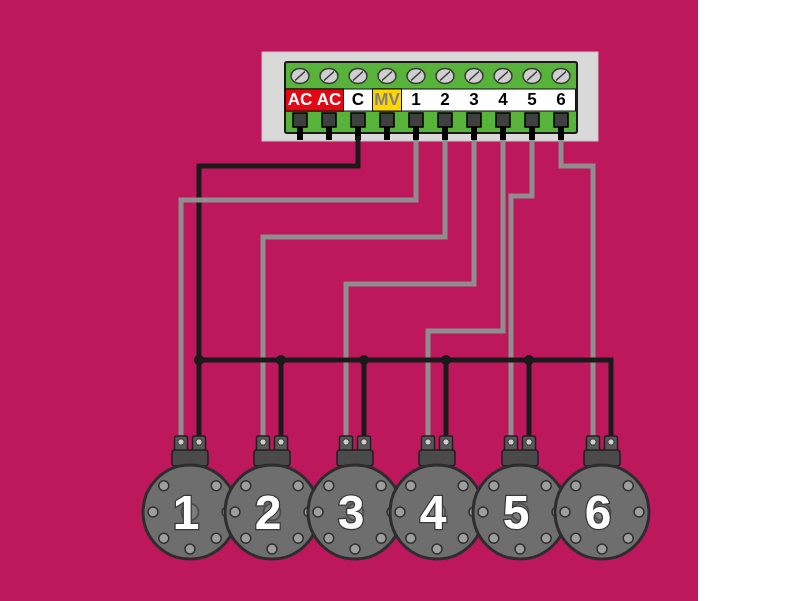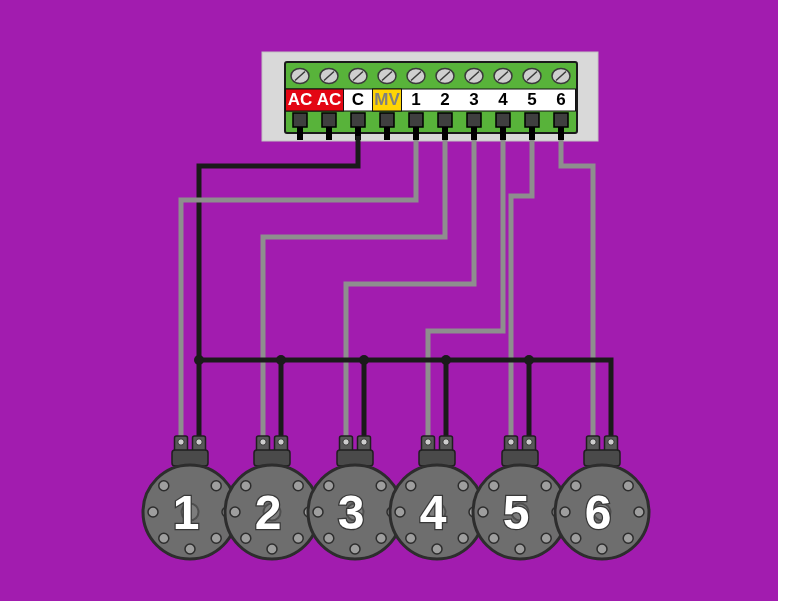--- a/index.html
+++ b/index.html
@@ -1,16 +1,16 @@
 <!DOCTYPE html>
 <html><head>
 <meta charset="utf-8">
 <style>
   html,body{margin:0;padding:0;background:#ffffff;}
-  .stage{position:relative;width:778px;height:601px;background:#a21caf;overflow:hidden;}
+  .stage{position:relative;width:698px;height:601px;background:#be185d;overflow:hidden;}
   text{font-family:"Liberation Sans",sans-serif;}
   .term-lbl{font-weight:bold;font-size:17px;text-anchor:middle;}
   .valve-num{font-weight:bold;font-size:48px;text-anchor:middle;paint-order:stroke;stroke:#383838;stroke-width:2.5px;fill:#ffffff;}
 </style>
 </head>
 <body>
 
 <div class="stage">
 <svg width="801" height="601" viewBox="0 0 801 601">
   <defs>

